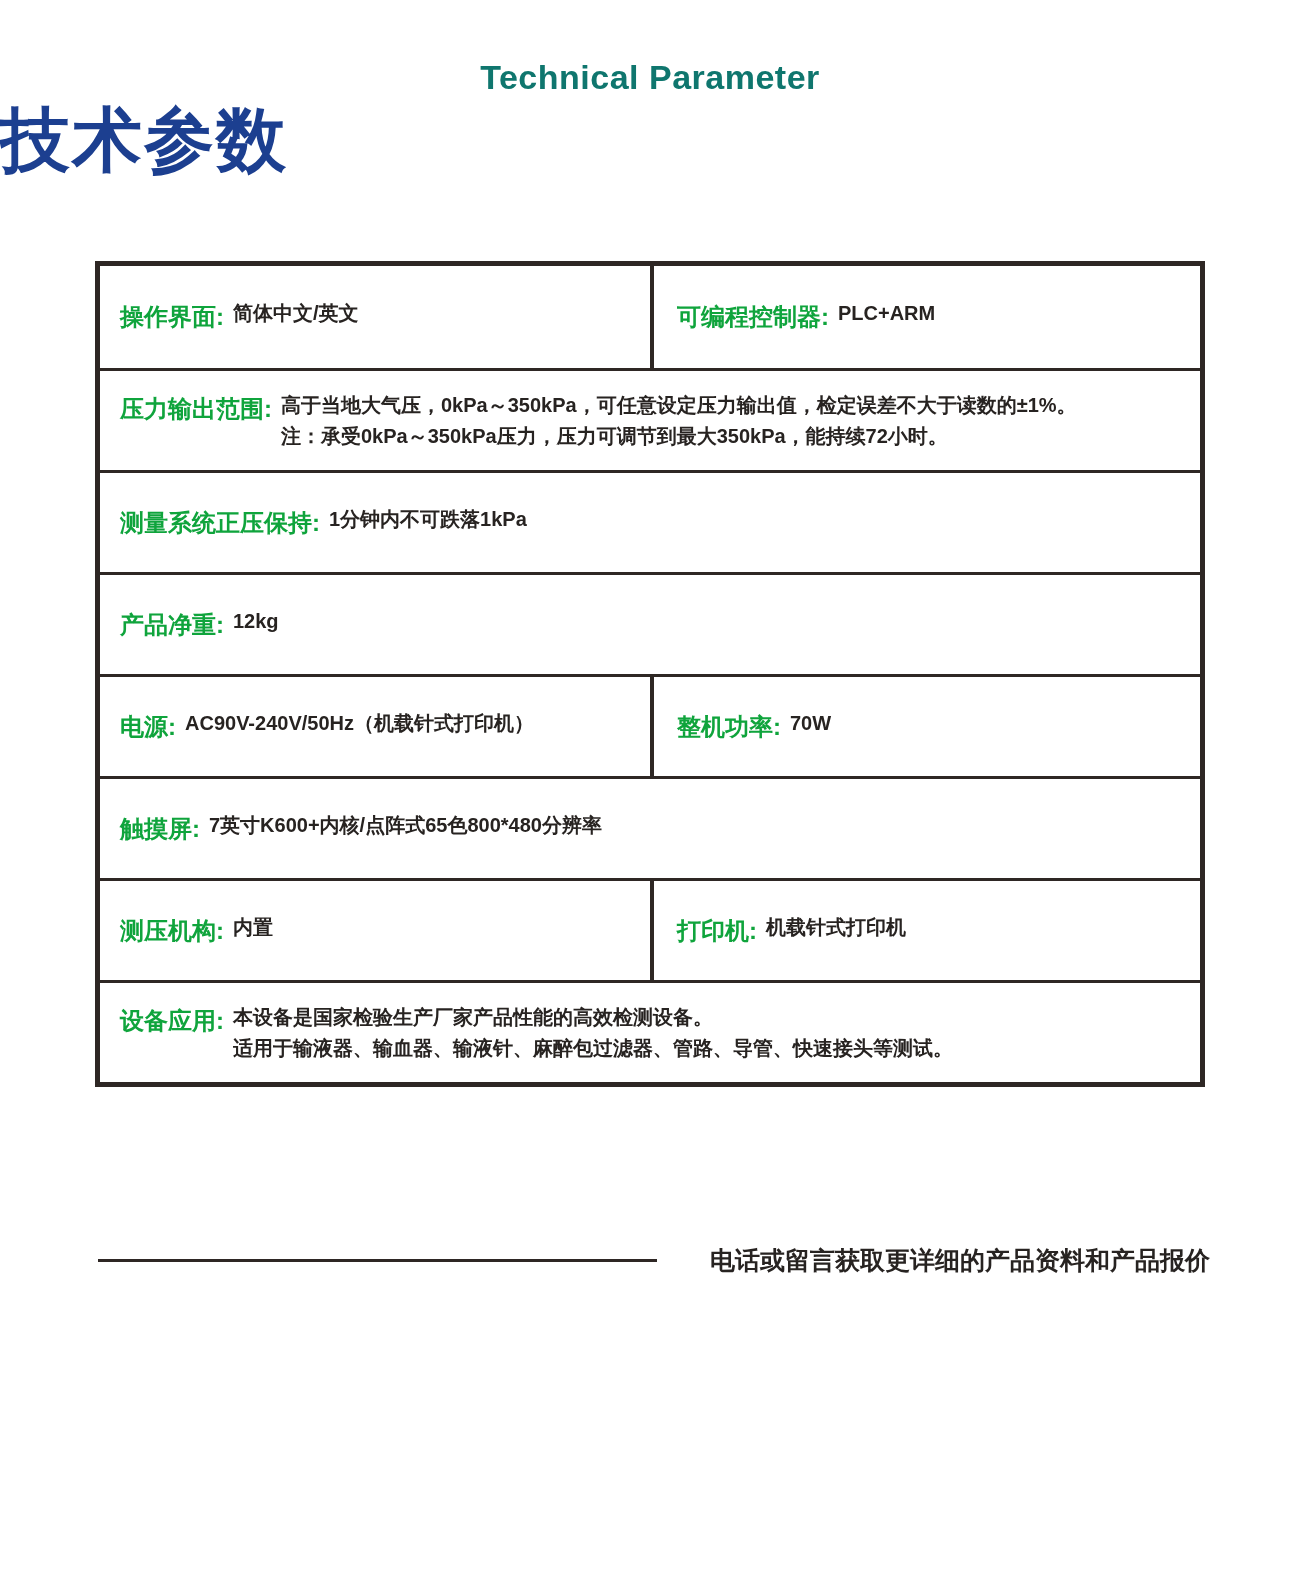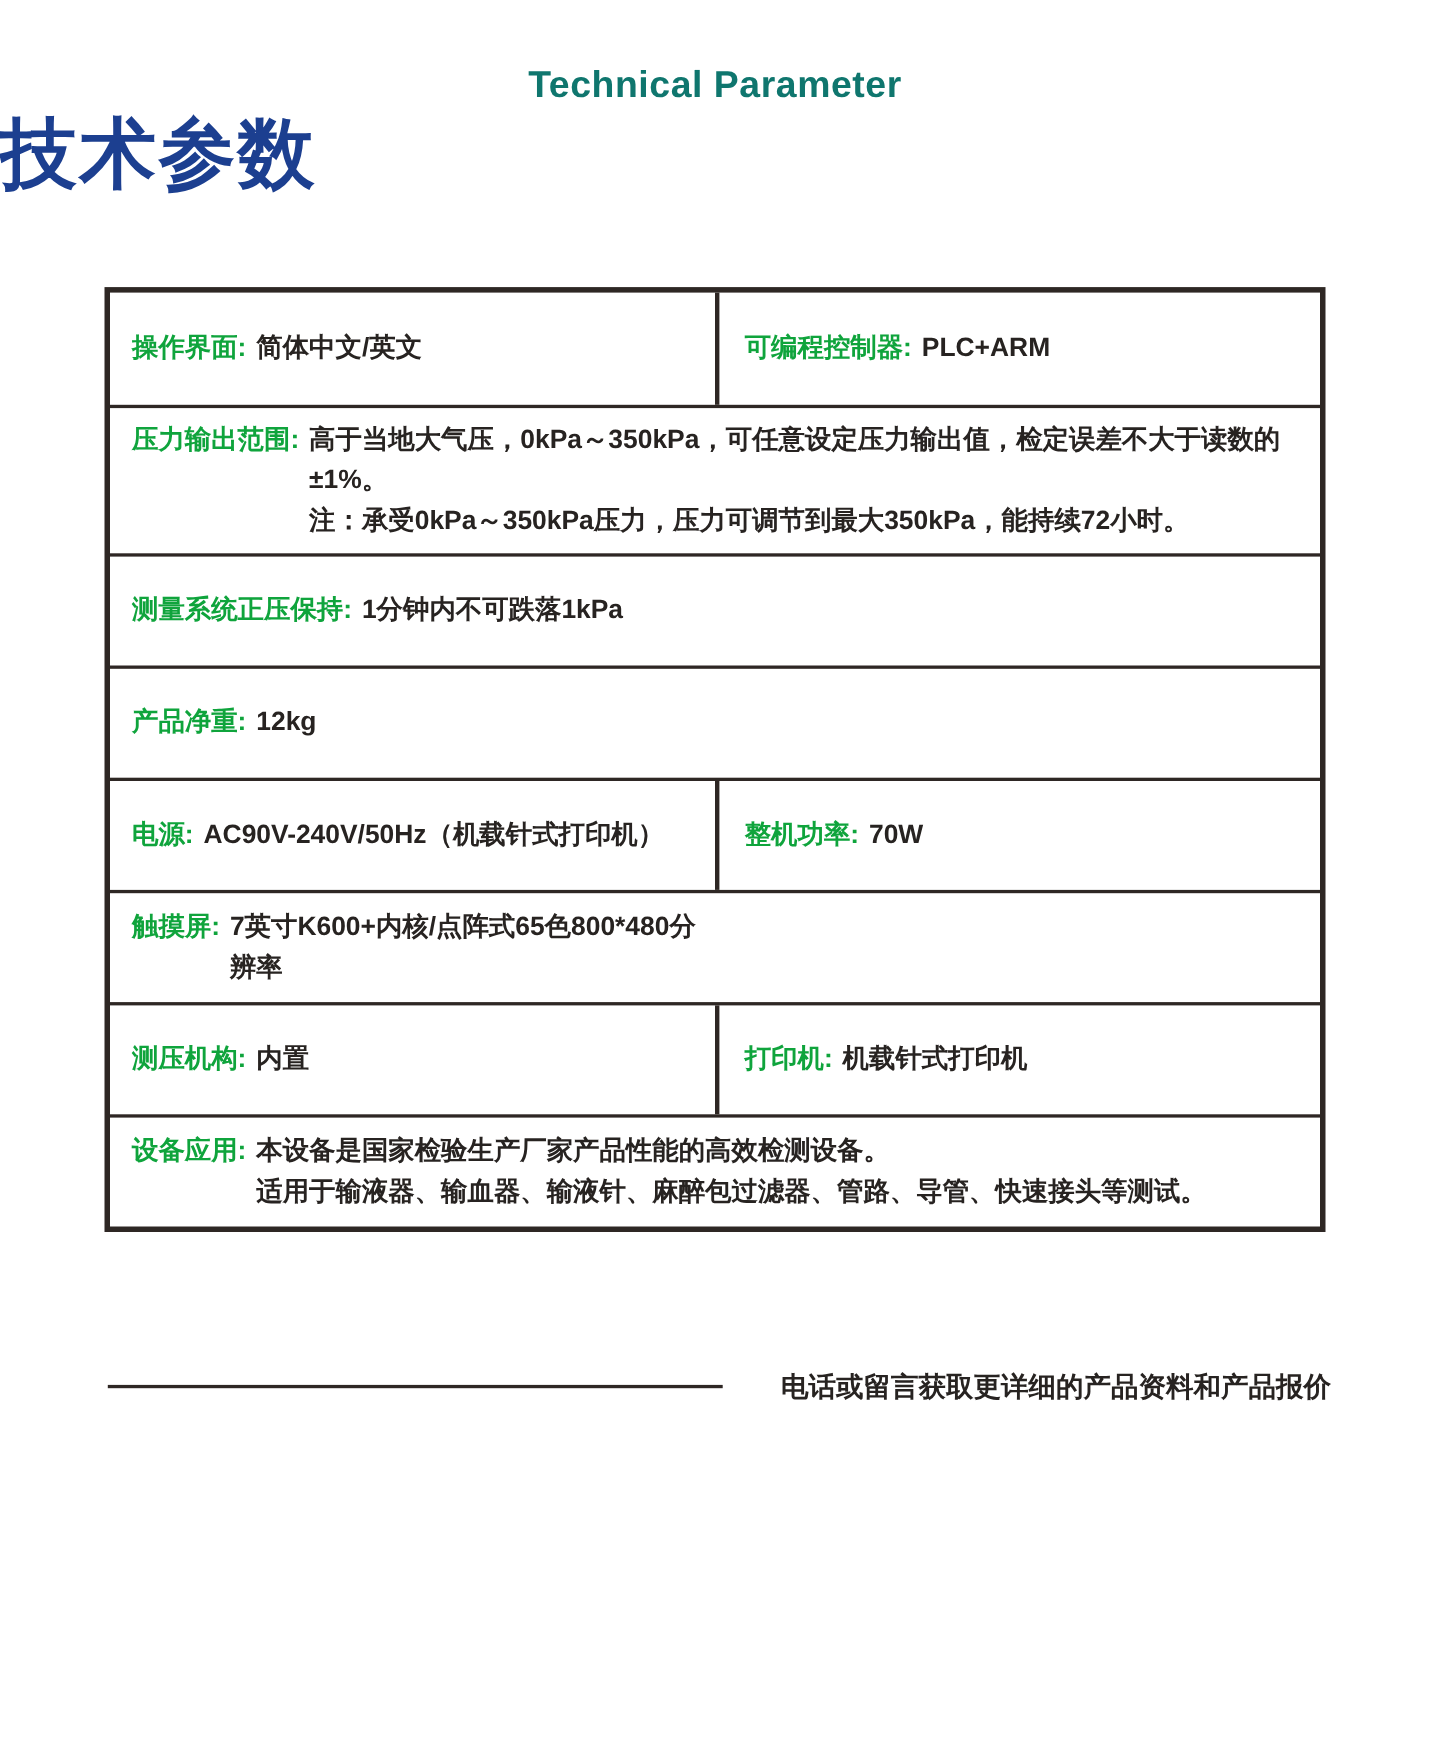--- a/index.html
+++ b/index.html
@@ -68,21 +68,21 @@
     color: #0fa43c;
     font-weight: bold;
     font-size: 24px;
     line-height: 1.55;
     white-space: nowrap;
     margin-right: 9px;
   }
   .value {
     color: #272321;
     font-weight: 600;
-    font-size: 24px;
+    font-size: 20px;
     line-height: 1.55;
   }
   .mval .vline { display: block; }
 
   
   .footer {
     position: absolute;
     top: 1244px;
     left: 98px;
     width: 1112px;

